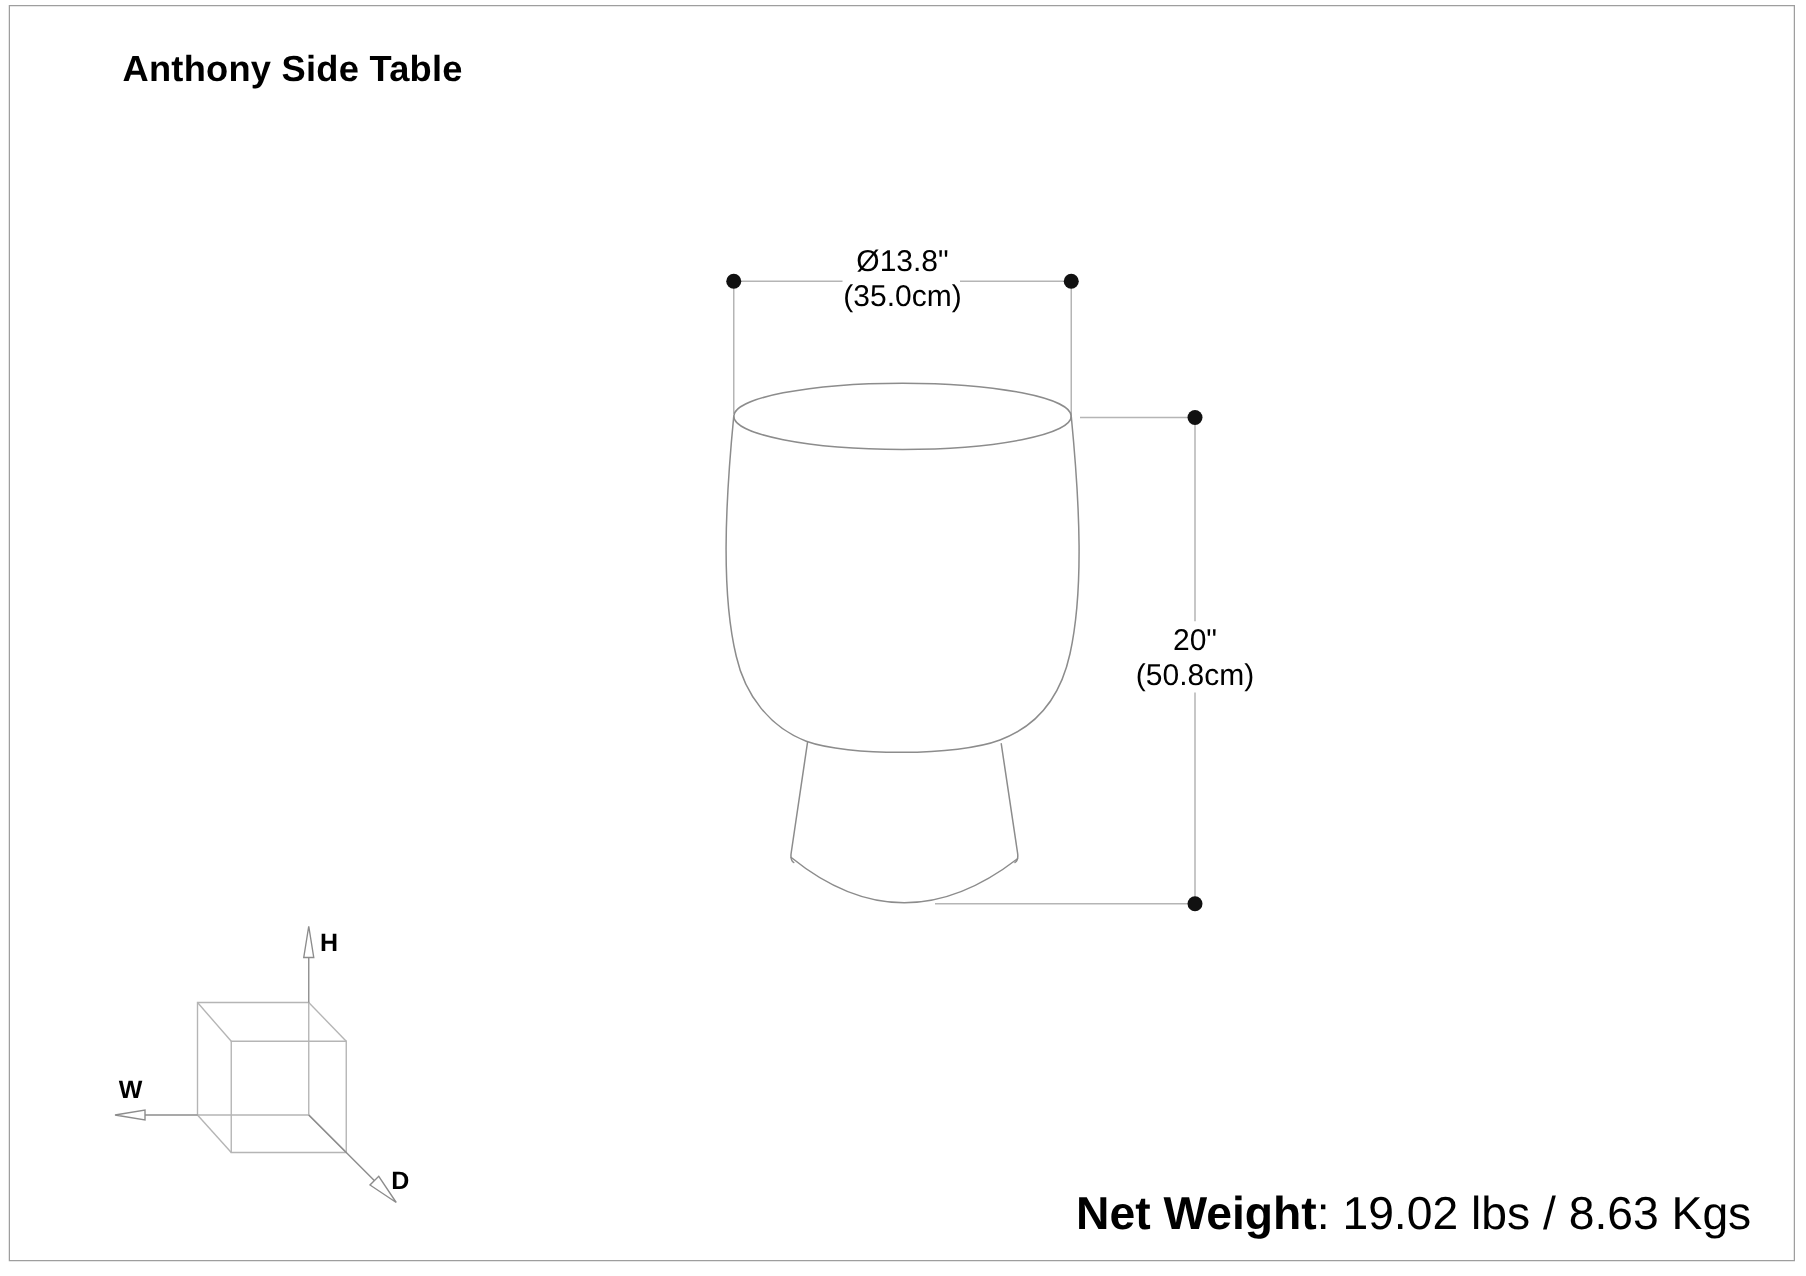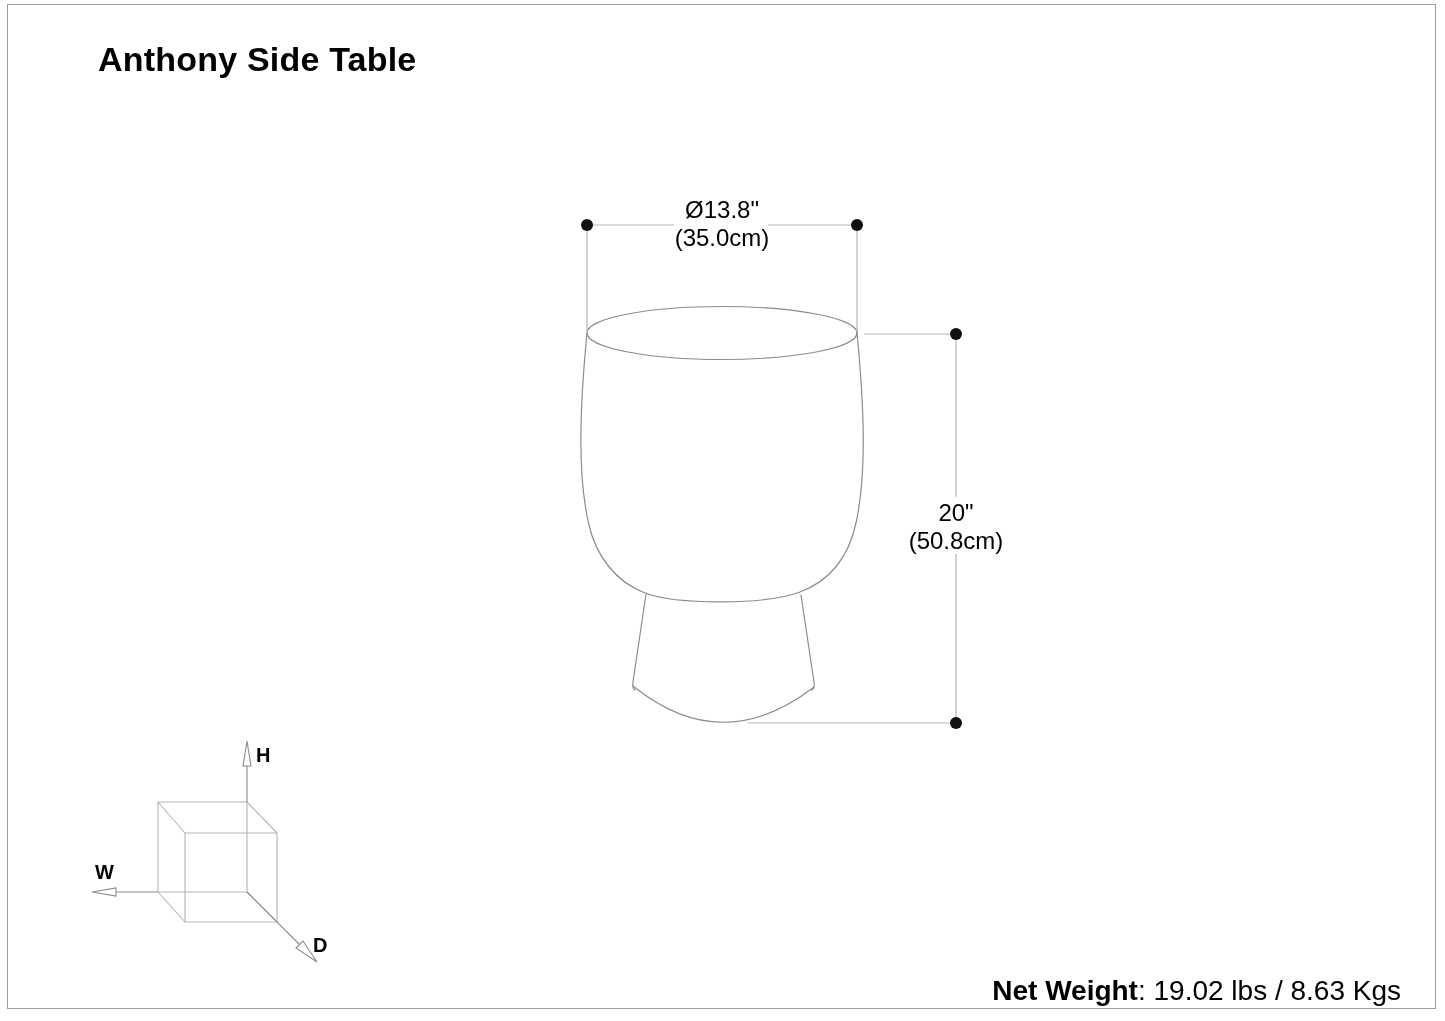--- a/index.html
+++ b/index.html
@@ -30,21 +30,21 @@
     position: absolute;
     left: 0;
     top: 0;
     width: 1445px;
     height: 1021px;
   }
   .page-title {
     position: absolute;
     left: 98px;
     top: 40px;
-    font-size: 34px;
+    font-size: 29px;
     font-weight: bold;
     letter-spacing: 0.2px;
     white-space: nowrap;
   }
   .dim-label {
     position: absolute;
     transform: translateX(-50%);
     text-align: center;
     font-size: 24px;
     line-height: 28px;
@@ -58,23 +58,22 @@
     font-weight: bold;
     white-space: nowrap;
   }
   .axis-label-h { left: 256px; top: 744px; }
   .axis-label-w { left: 95px;  top: 861px; }
   .axis-label-d { left: 313px; top: 934px; }
   .net-weight {
     position: absolute;
     right: 44px;
     top: 950px;
-    font-size: 28px;
+    font-size: 37px;
     white-space: nowrap;
-    margin-top: 25px;
   }
   .net-weight .nw-label { font-weight: bold; }
 </style>
 </head>
 <body>
 
 <div class="page">
 
   <div class="frame"></div>
 

